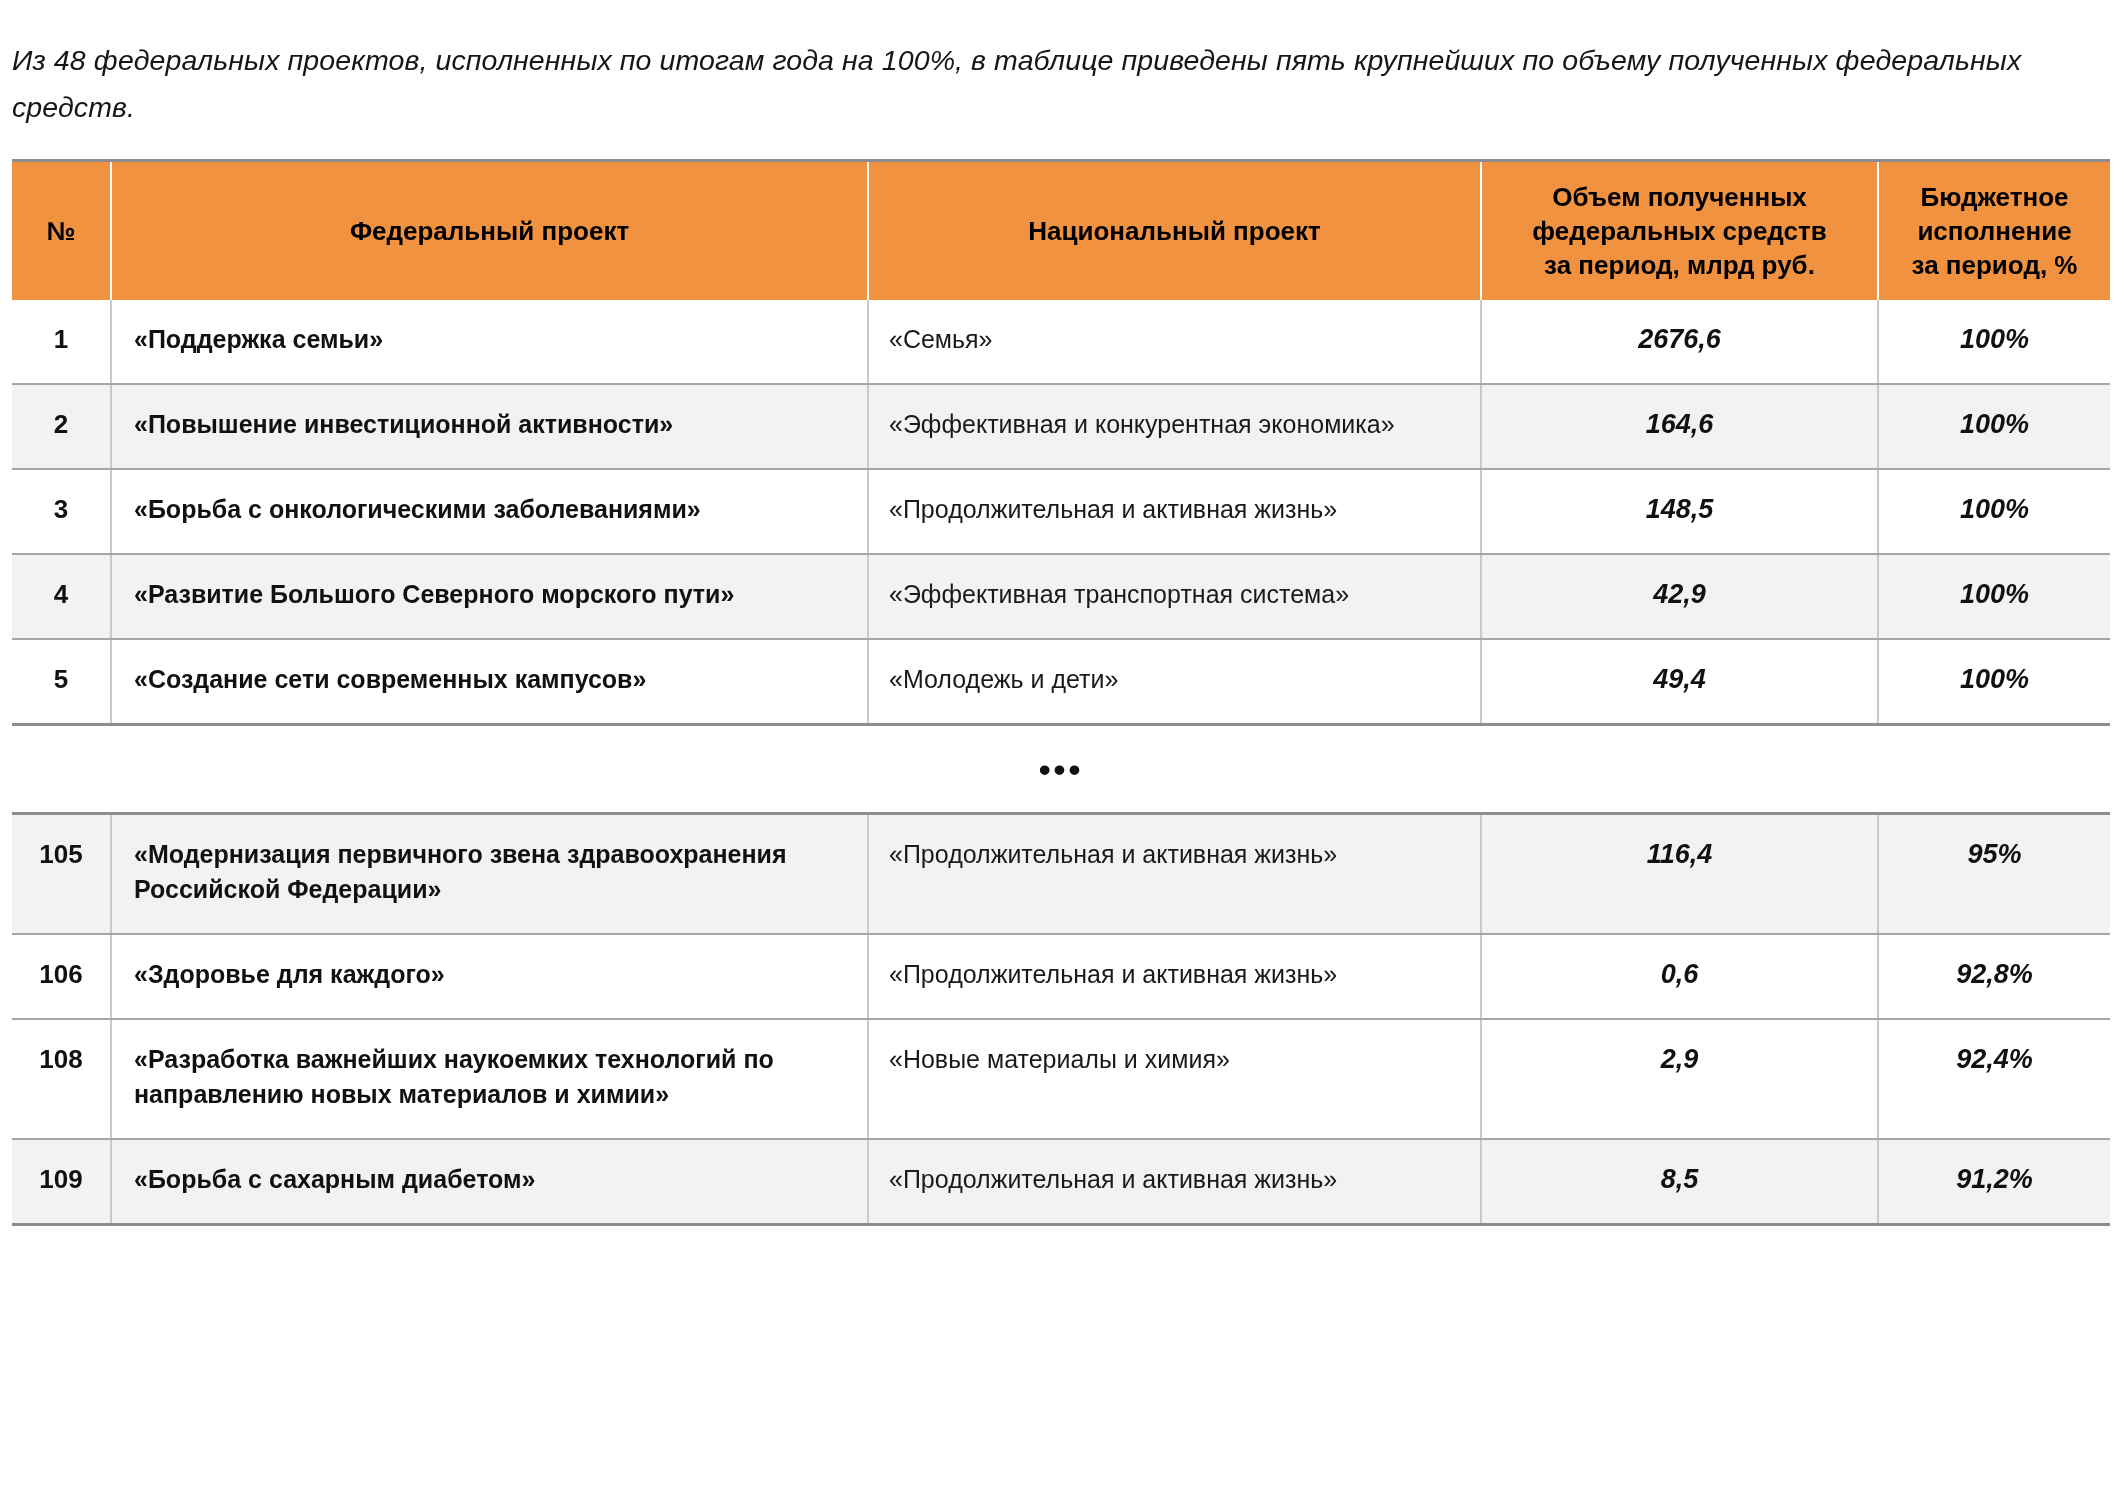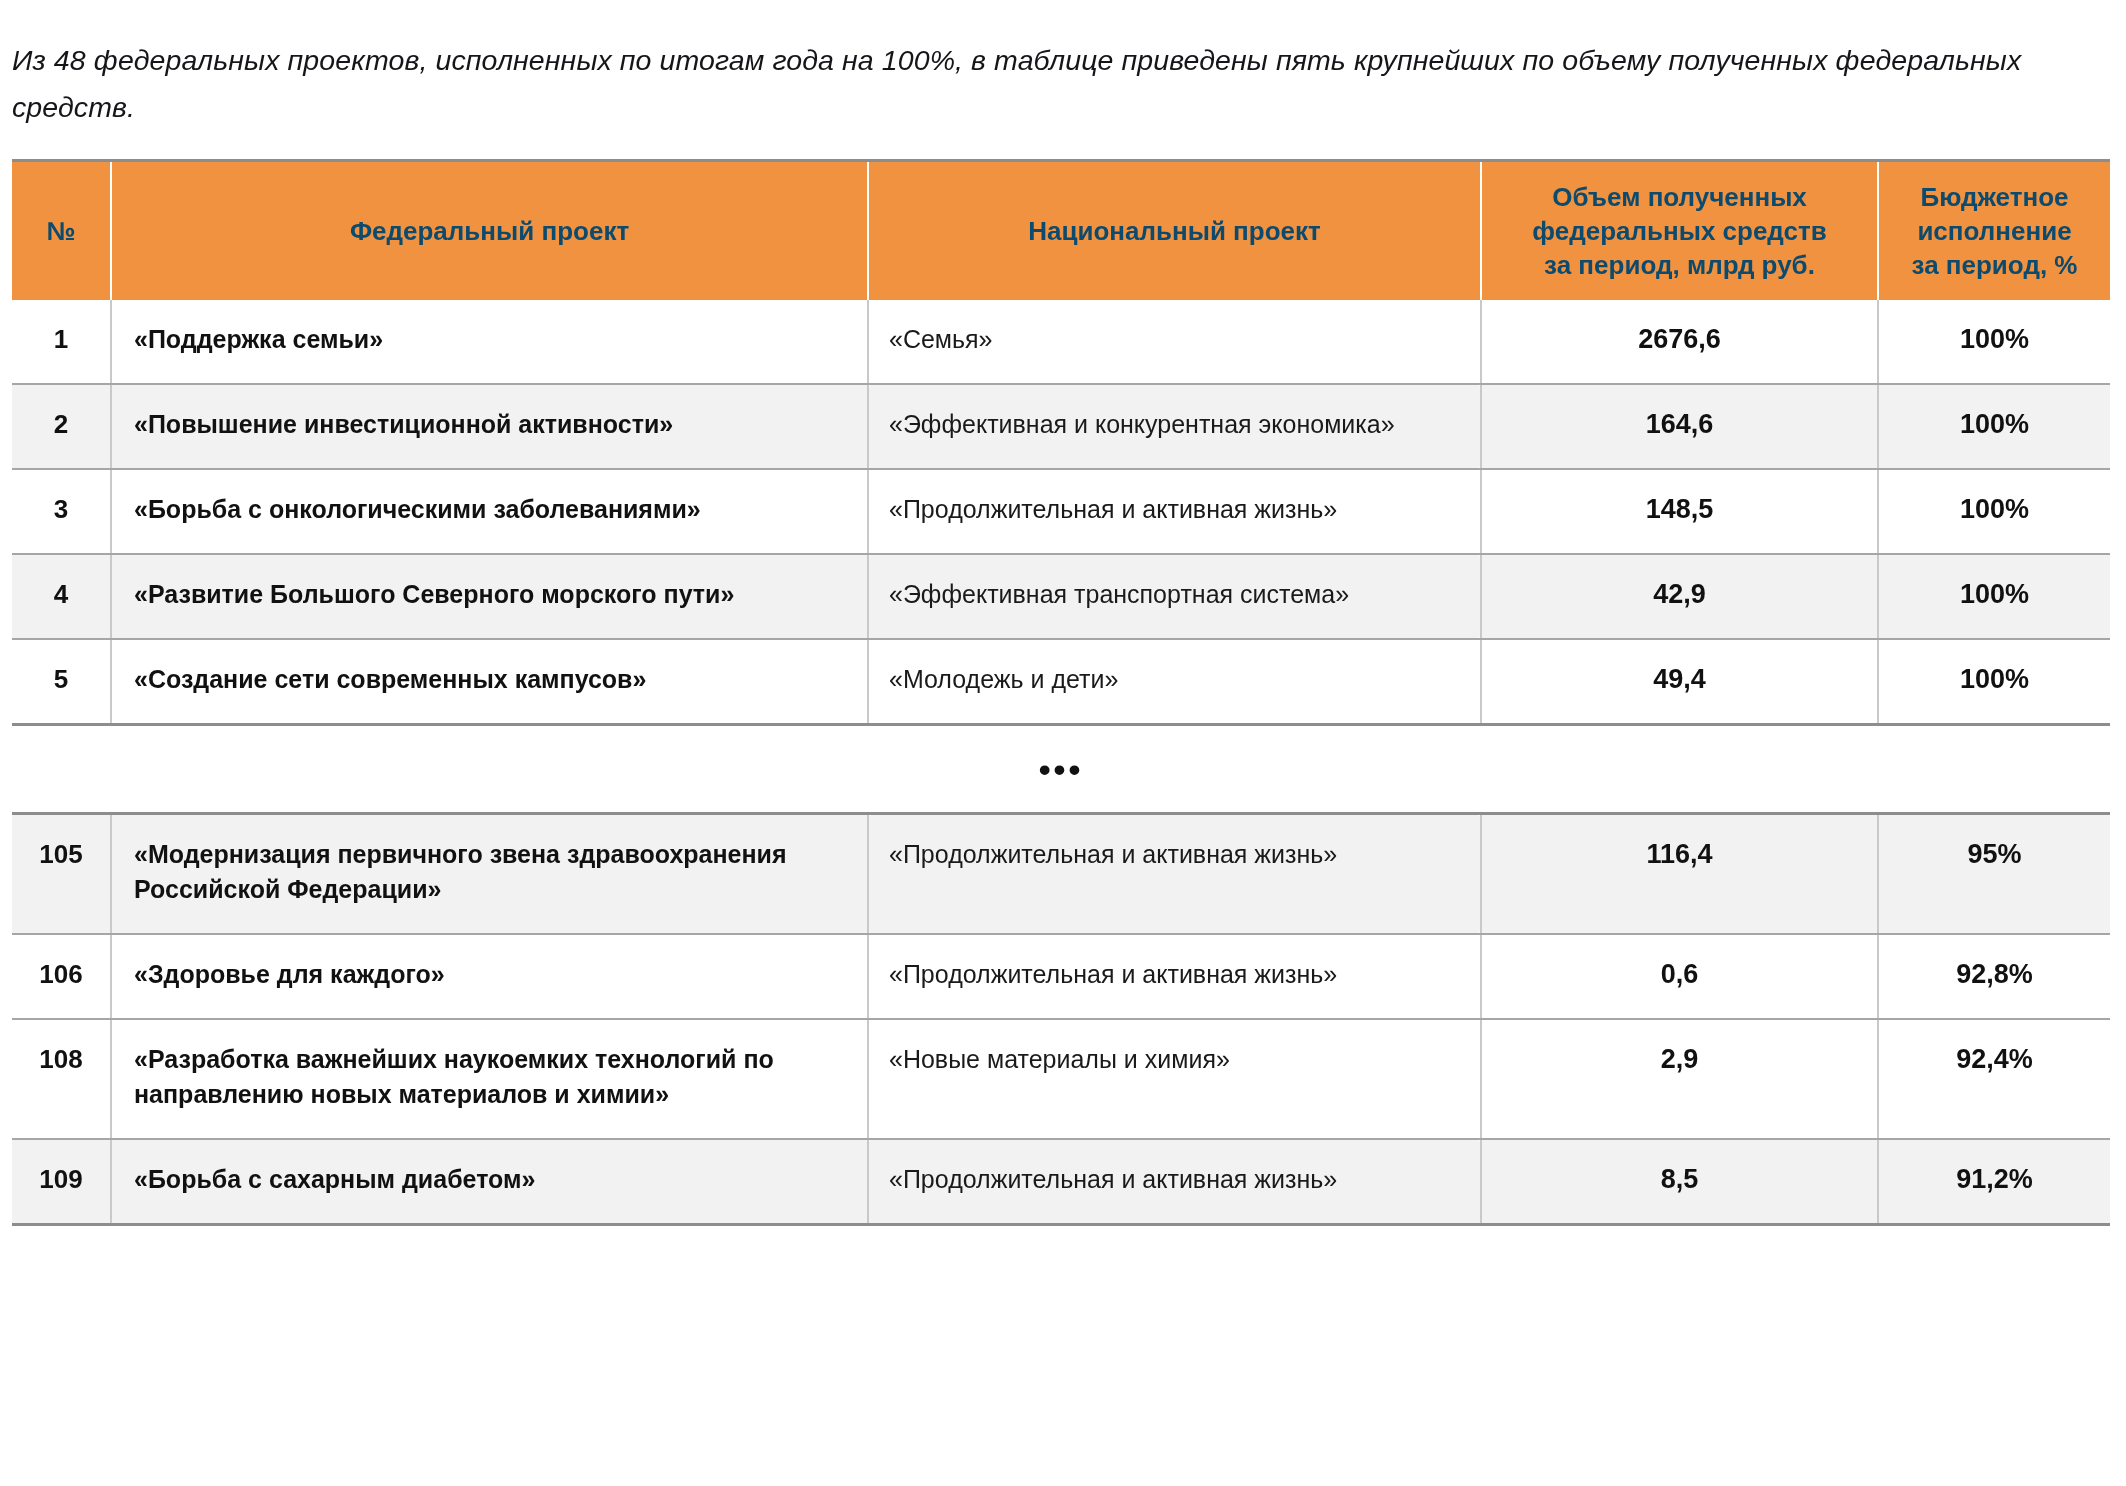--- a/index.html
+++ b/index.html
@@ -48,21 +48,21 @@
   }
   table.ftable col.c-num   { width: 99px; }
   table.ftable col.c-fed   { width: 757px; }
   table.ftable col.c-nat   { width: 613px; }
   table.ftable col.c-vol   { width: 397px; }
   table.ftable col.c-pct   { width: 232px; }
 
   
   thead th {
     background: #f19240;
-    color: #0c4a6e;
+    color: #000000;
     font-weight: bold;
     font-size: 26px;
     line-height: 34px;
     text-align: center;
     vertical-align: middle;
     padding: 18px 10px;
     height: 132px;
     box-sizing: border-box;
     border-right: 2px solid #ffffff;
     border-left: none;
@@ -104,20 +104,21 @@
     padding-left: 20px;
     padding-right: 26px;
     color: #1a1a1a;
     border-radius: 6px;
   }
   td.c-vol-cell,
   td.c-pct-cell {
     text-align: center;
     font-weight: bold;
     font-size: 27px;
+    font-style: italic;
   }
 
   
   tr.sep-row td {
     border-right: none;
     border-bottom: 3px solid #8d8d8d;
     border-top: 3px solid #8d8d8d;
     background: #ffffff;
     text-align: center;
     vertical-align: middle;

